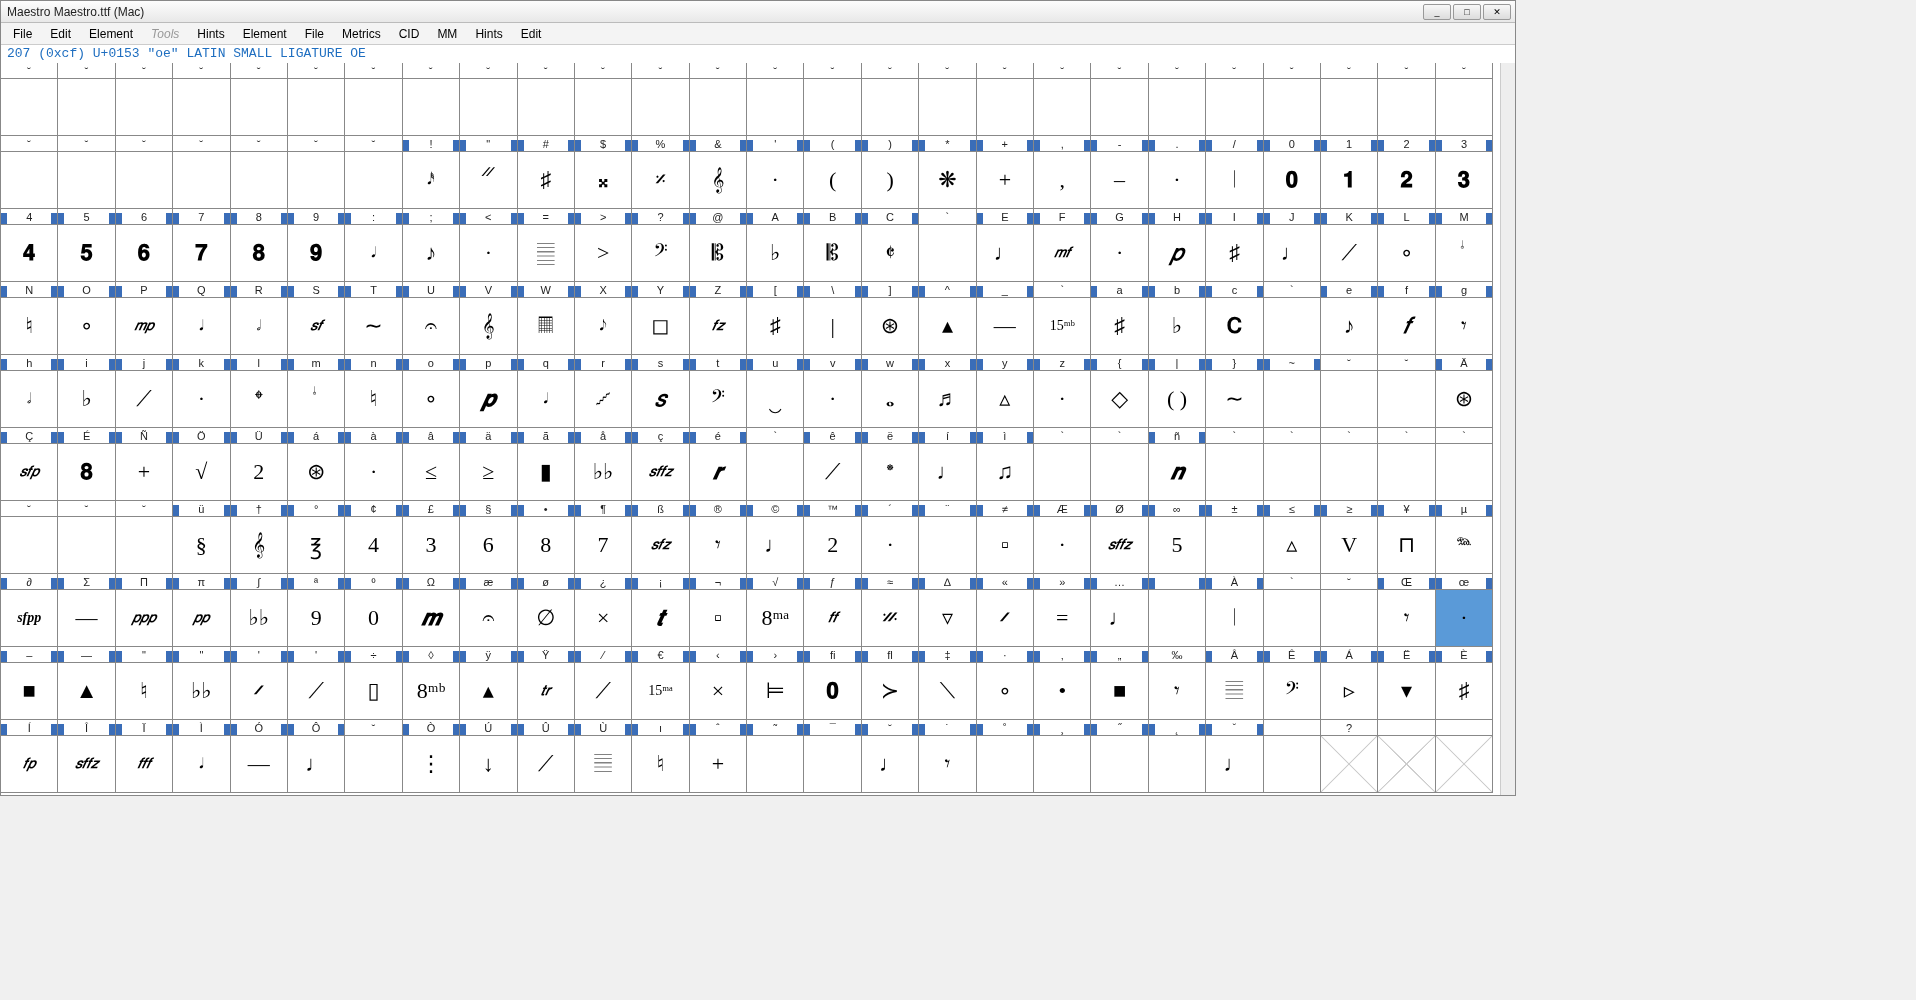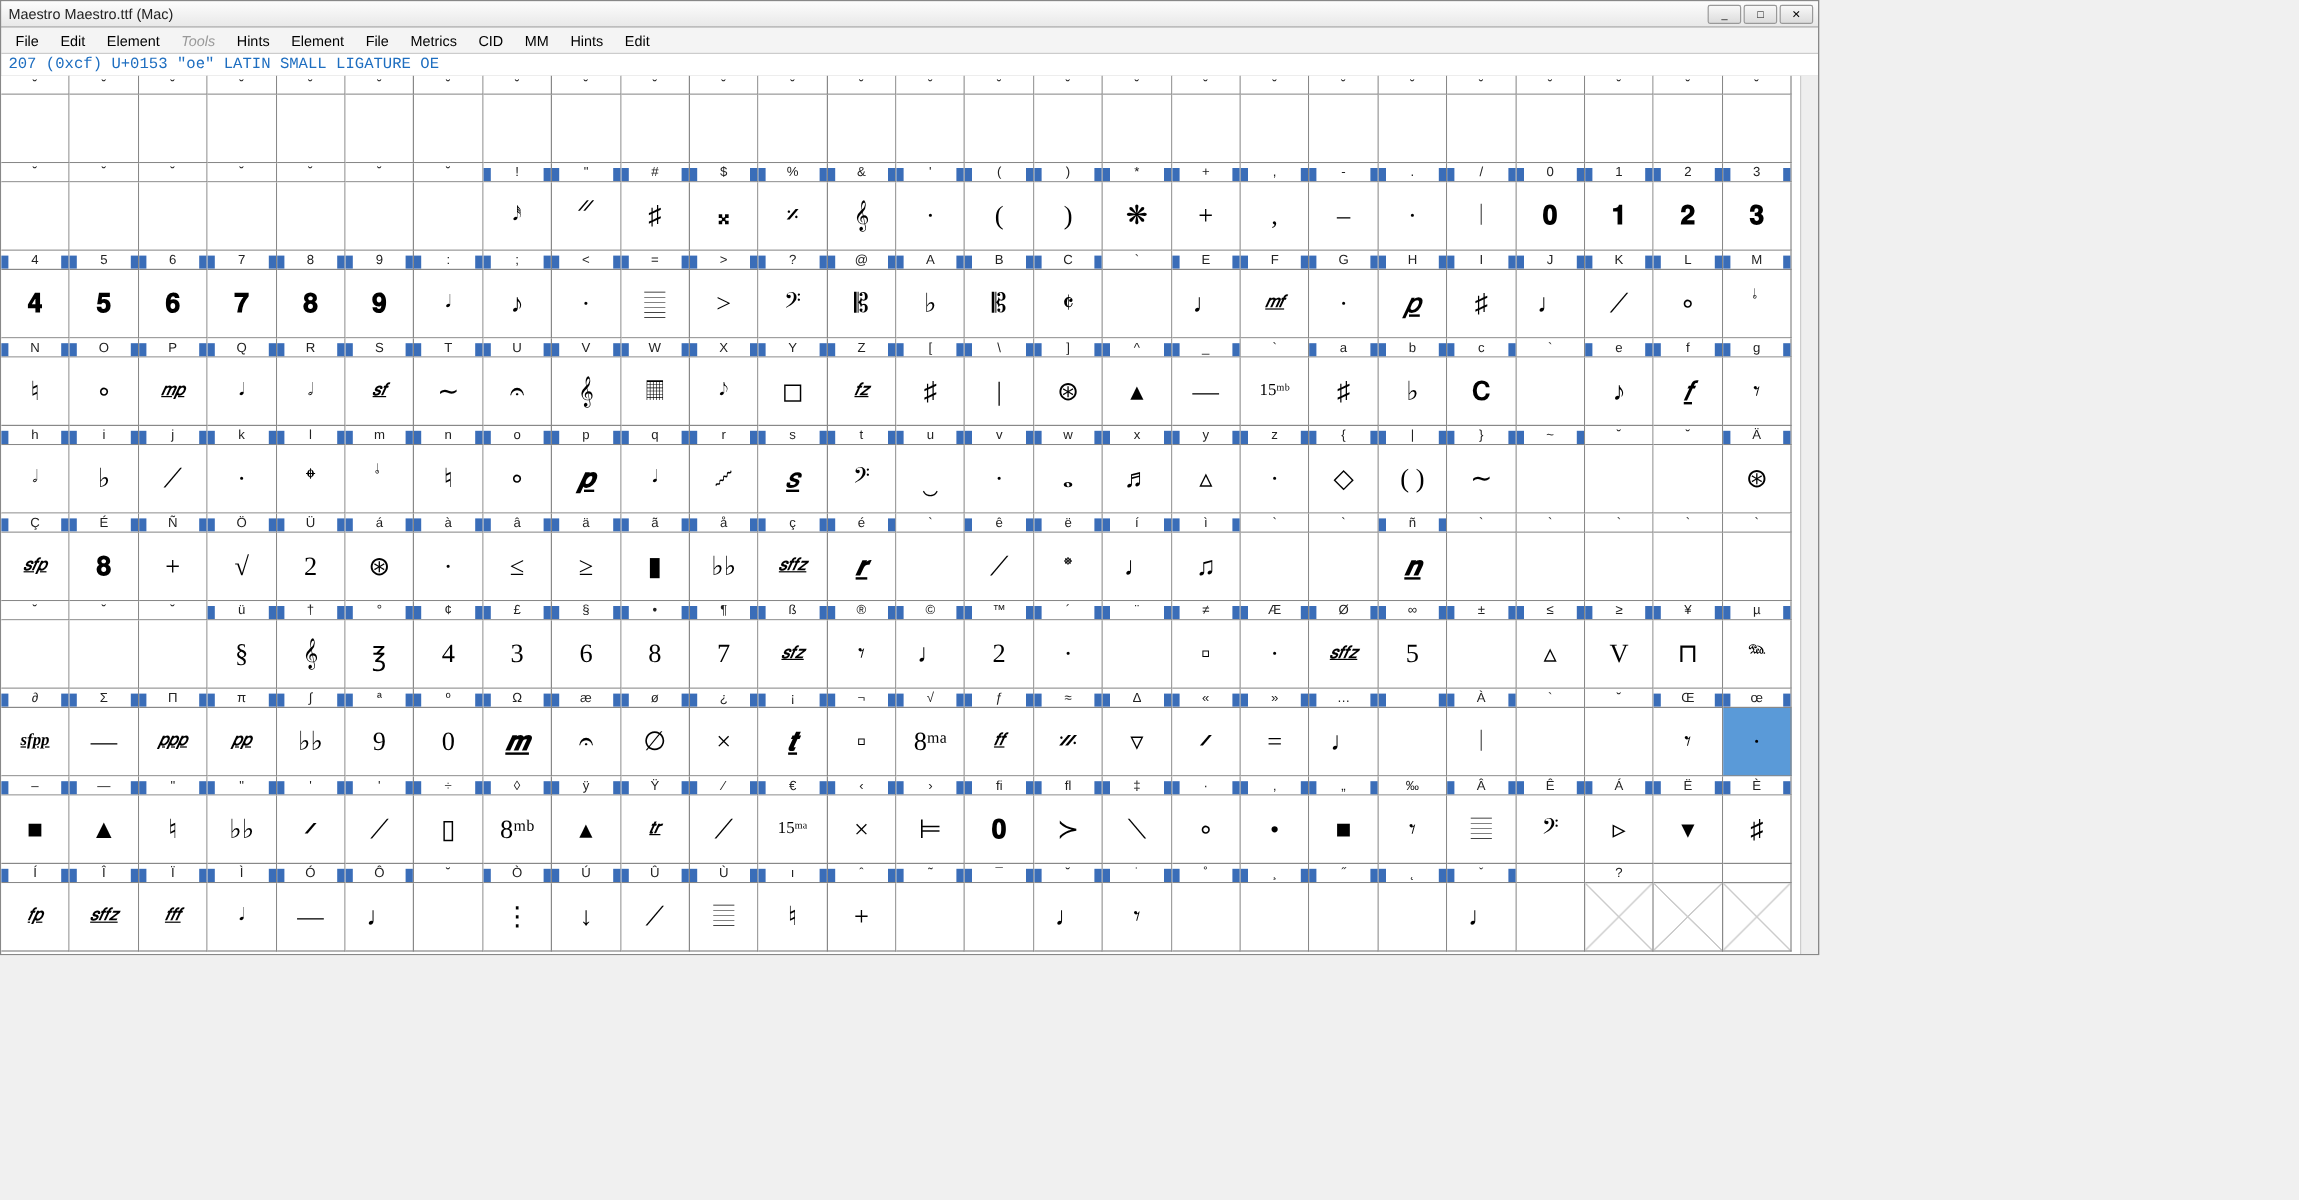--- a/index.html
+++ b/index.html
@@ -99,21 +99,21 @@
   background:#fff;
   cursor:pointer;
 }
 .gcell.selected { background:#5a9ad8; }
 .gcell.empty-x {
   background:
     linear-gradient(to top left, transparent 49%, #ccc 49.5%, #ccc 50.5%, transparent 51%),
     linear-gradient(to top right, transparent 49%, #ccc 49.5%, #ccc 50.5%, transparent 51%);
 }
 .glyph { font-style: normal; }
-.glyph.ital { font-style: italic; font-weight:bold;text-decoration:underline; }
+.glyph.ital { font-style: italic; font-weight:bold; }
 .glyph.bold { font-weight:bold; }
 .glyph.sm { font-size:14px; }
 .scrollbar-v {
   position:absolute; right:0; top:0; bottom:0; width:15px;
   background:#eee; border-left:1px solid #ccc;
 }
 </style>
 </head>
 <body>
 

